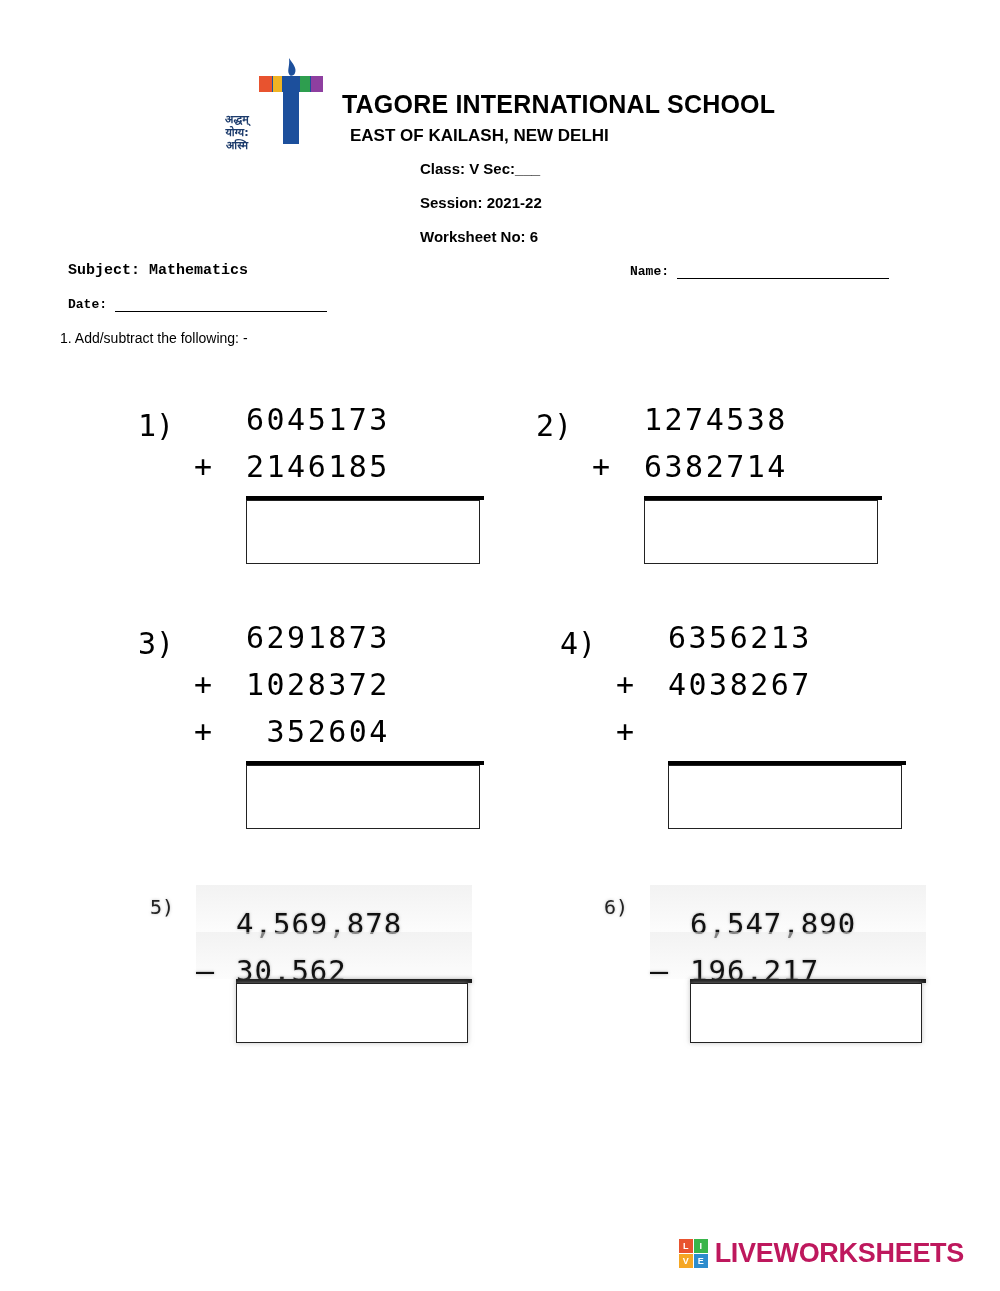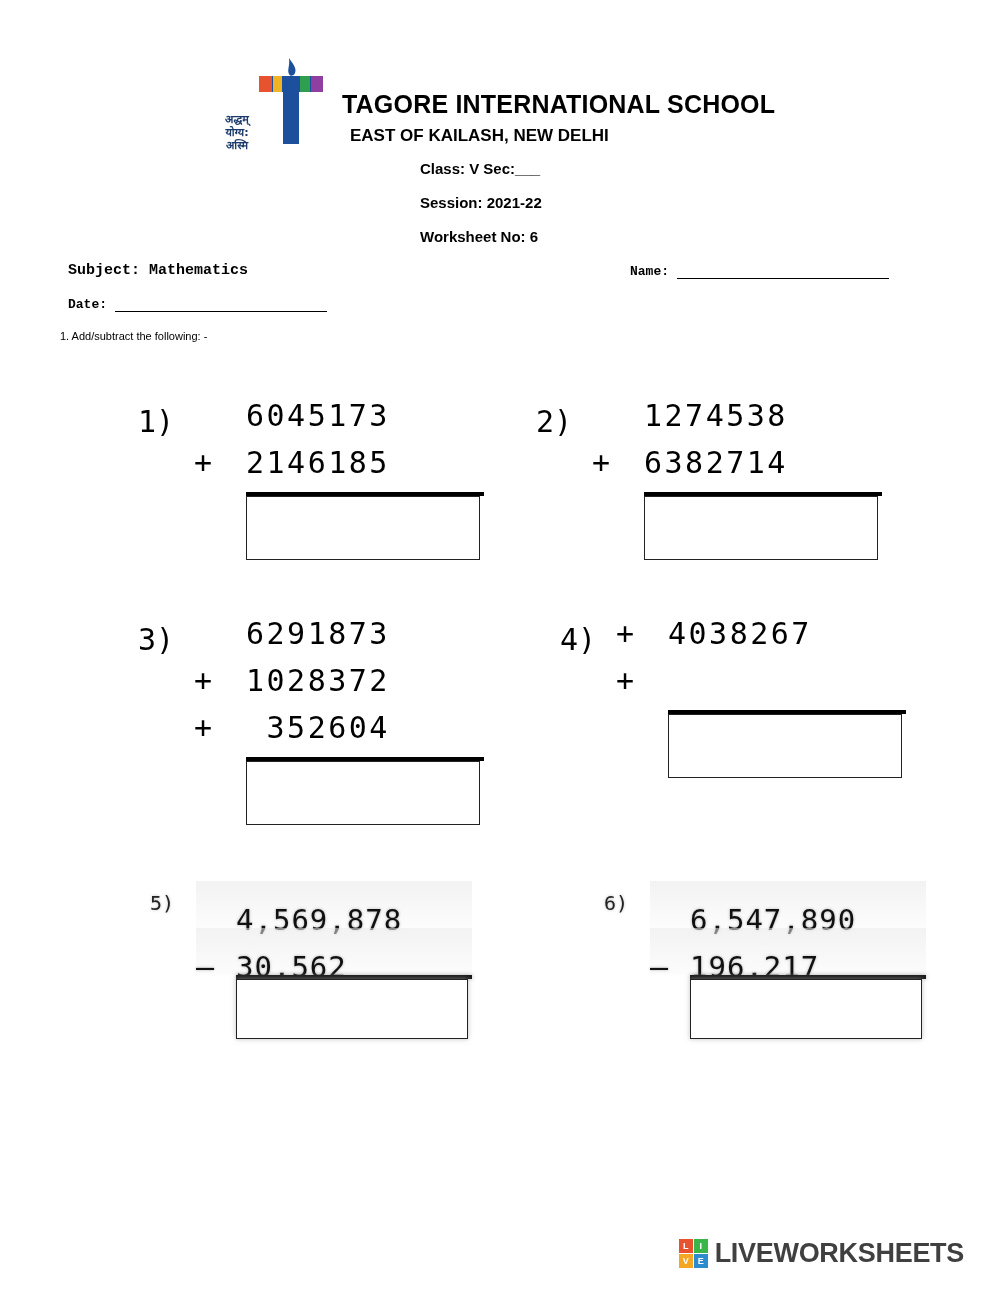--- a/index.html
+++ b/index.html
@@ -105,21 +105,21 @@
   }
   .blank-line {
     display: inline-block;
     border-bottom: 1.5px solid #000;
     width: 212px;
     margin-left: 8px;
     height: 14px;
   }
   .instruction {
     padding-left: 60px;
-    font-size: 11px;
+    font-size: 14px;
     margin-top: 4px;
   }
 
   
   .sums {
     margin-top: 56px;
   }
   .sum-row {
     display: flex;
     margin-bottom: 56px;
@@ -238,21 +238,21 @@
     line-height: 14px;
     font-family: "Liberation Sans", sans-serif;
   }
   .lw-l { left: 0;  top: 0;  background: #e8532f; }
   .lw-i { left: 15px; top: 0; background: #39b54a; }
   .lw-v { left: 0; top: 15px; background: #f5a623; }
   .lw-e { left: 15px; top: 15px; background: #2d8ccd; }
   .lw-text {
     font-size: 27px;
     font-weight: bold;
-    color: #404040;
+    color: #be185d;
     letter-spacing: -.3px;
     font-family: "Liberation Sans", sans-serif;
   }
 </style>
 </head>
 <body>
 
 <div class="header">
   <div class="logo-wrap">
     <div class="logo">
@@ -360,20 +360,24 @@
         </div>
         <div class="rule"></div>
         <div class="answer-box"></div>
       </div>
     </div>
 
     <div class="sum">
       <div class="sum-index">4)</div>
       <div class="sum-body">
         <div class="operand-line">
+          <span class="op-sign"></span>
+          <span class="op-num">6356213</span>
+        </div>
+        <div class="operand-line">
           <span class="op-sign">+</span>
           <span class="op-num">4038267</span>
         </div>
         <div class="operand-line">
           <span class="op-sign">+</span>
         </div>
         <div class="rule"></div>
         <div class="answer-box"></div>
       </div>
     </div>

